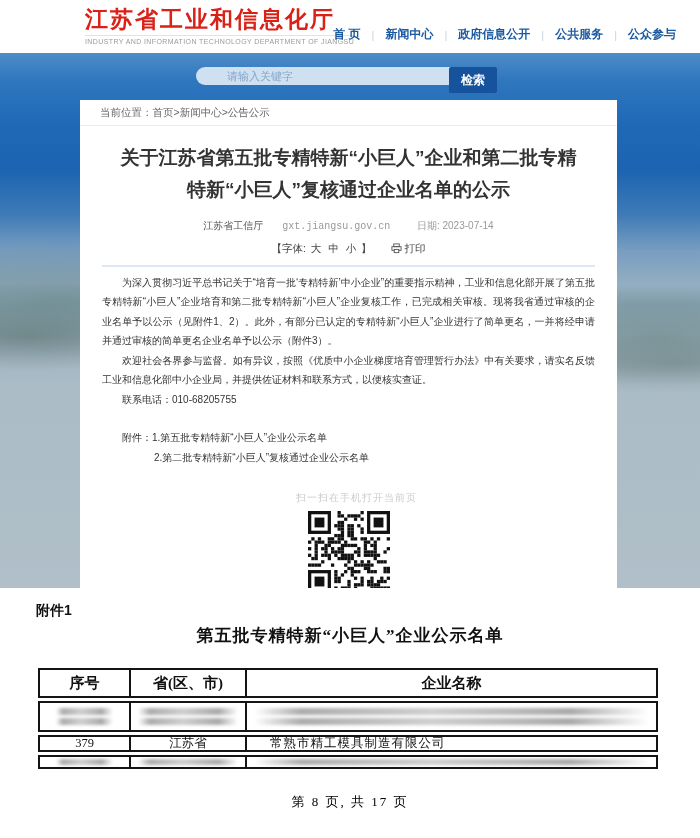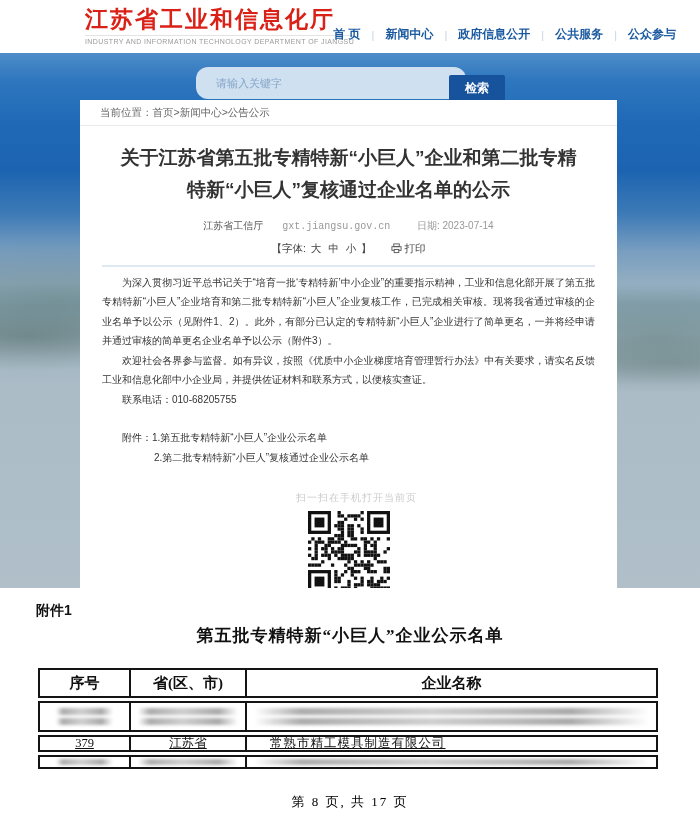--- a/index.html
+++ b/index.html
@@ -19,25 +19,25 @@
   
   .hero{position:absolute;top:53px;left:0;width:700px;height:535px;
     background:linear-gradient(180deg,
       #4e8dc9 0%, #2f77be 5%, #1f69b7 13%, #1c64b1 22%, #3d7ab6 30%,
       #789ec0 37%, #93aec1 43%, #87a3b0 47%, #9cb1bd 53%, #abbcc7 62%, #b0bfc8 100%);}
   .hero::before{content:'';position:absolute;inset:0;pointer-events:none;background:
       radial-gradient(55% 16% at 8% 46%, rgba(72,101,92,.30), transparent 70%),
       radial-gradient(48% 13% at 94% 53%, rgba(60,92,82,.30), transparent 70%),
       radial-gradient(36% 9% at 4% 53%, rgba(38,66,56,.32), transparent 70%),
       radial-gradient(40% 8% at 96% 58%, rgba(50,78,68,.25), transparent 70%);}
-  .search-input{position:absolute;left:196px;top:14px;width:230px;height:32px;border:none;outline:none;
-      border-radius:12px;background:#cfe0f1;padding:0 20px;font-size:11px;color:#2b4a66;
+  .search-input{position:absolute;left:196px;top:14px;width:230px;height:18px;border:none;outline:none;
+      border-radius:12px;background:#cfe0f1;padding:0 31px;font-size:11px;color:#2b4a66;
       font-family:"Liberation Sans",sans-serif;}
   .search-input::placeholder{color:#85a5c8;}
-  .search-btn{position:absolute;left:449px;top:22px;width:56px;height:26px;border:none;cursor:pointer;
+  .search-btn{position:absolute;left:449px;top:14px;width:48px;height:26px;border:none;cursor:pointer;
       background:#17529c;color:#fff;font-size:12px;font-weight:bold;border-radius:2px;
       font-family:"Liberation Sans",sans-serif;}
 
   
   .card{position:absolute;left:80px;top:47px;width:537px;height:488px;background:#fff;}
   .breadcrumb{height:25px;line-height:25px;padding-left:20px;font-size:10.5px;color:#666;
       border-bottom:1px solid #ebebeb;}
   .title{margin:16px 32px 0;font-size:19px;font-weight:bold;color:#333;text-align:center;line-height:1.7;}
   .meta{margin-top:12px;text-align:center;font-size:10px;color:#999;}
   .meta .src{color:#555;margin-right:16px;}
@@ -59,21 +59,21 @@
 
   
   .attachment{position:absolute;top:588px;left:0;width:700px;height:250px;background:#fff;
       font-family:"Liberation Serif","DejaVu Serif",serif;}
   .attach-label{position:absolute;left:36px;top:14px;font-size:14px;font-weight:bold;color:#111;
       font-family:"Liberation Sans",sans-serif;}
   .attach-title{position:absolute;left:0;width:700px;top:36px;text-align:center;
       font-size:17px;font-weight:bold;color:#111;letter-spacing:1px;}
   .scan-table{position:absolute;left:38px;top:80px;width:620px;color:#111;}
   .t-box{display:flex;border:2px solid #141414;background:#fff;box-sizing:border-box;}
-  .t-box + .t-box{margin-top:3px;text-decoration:underline;}
+  .t-box + .t-box{margin-top:3px;}
   .c1{width:89px;border-right:2px solid #141414;}
   .c2{width:114px;border-right:2px solid #141414;}
   .c3{flex:1;}
   .t-head{height:30px;}
   .t-head div{display:flex;align-items:center;justify-content:center;
       font-size:15px;font-weight:bold;}
   .t-blur-a{height:31px;}
   .t-blur-b{height:14px;}
   .t-row{height:17px;}
   .t-row div{display:flex;align-items:center;font-size:12.5px;}

